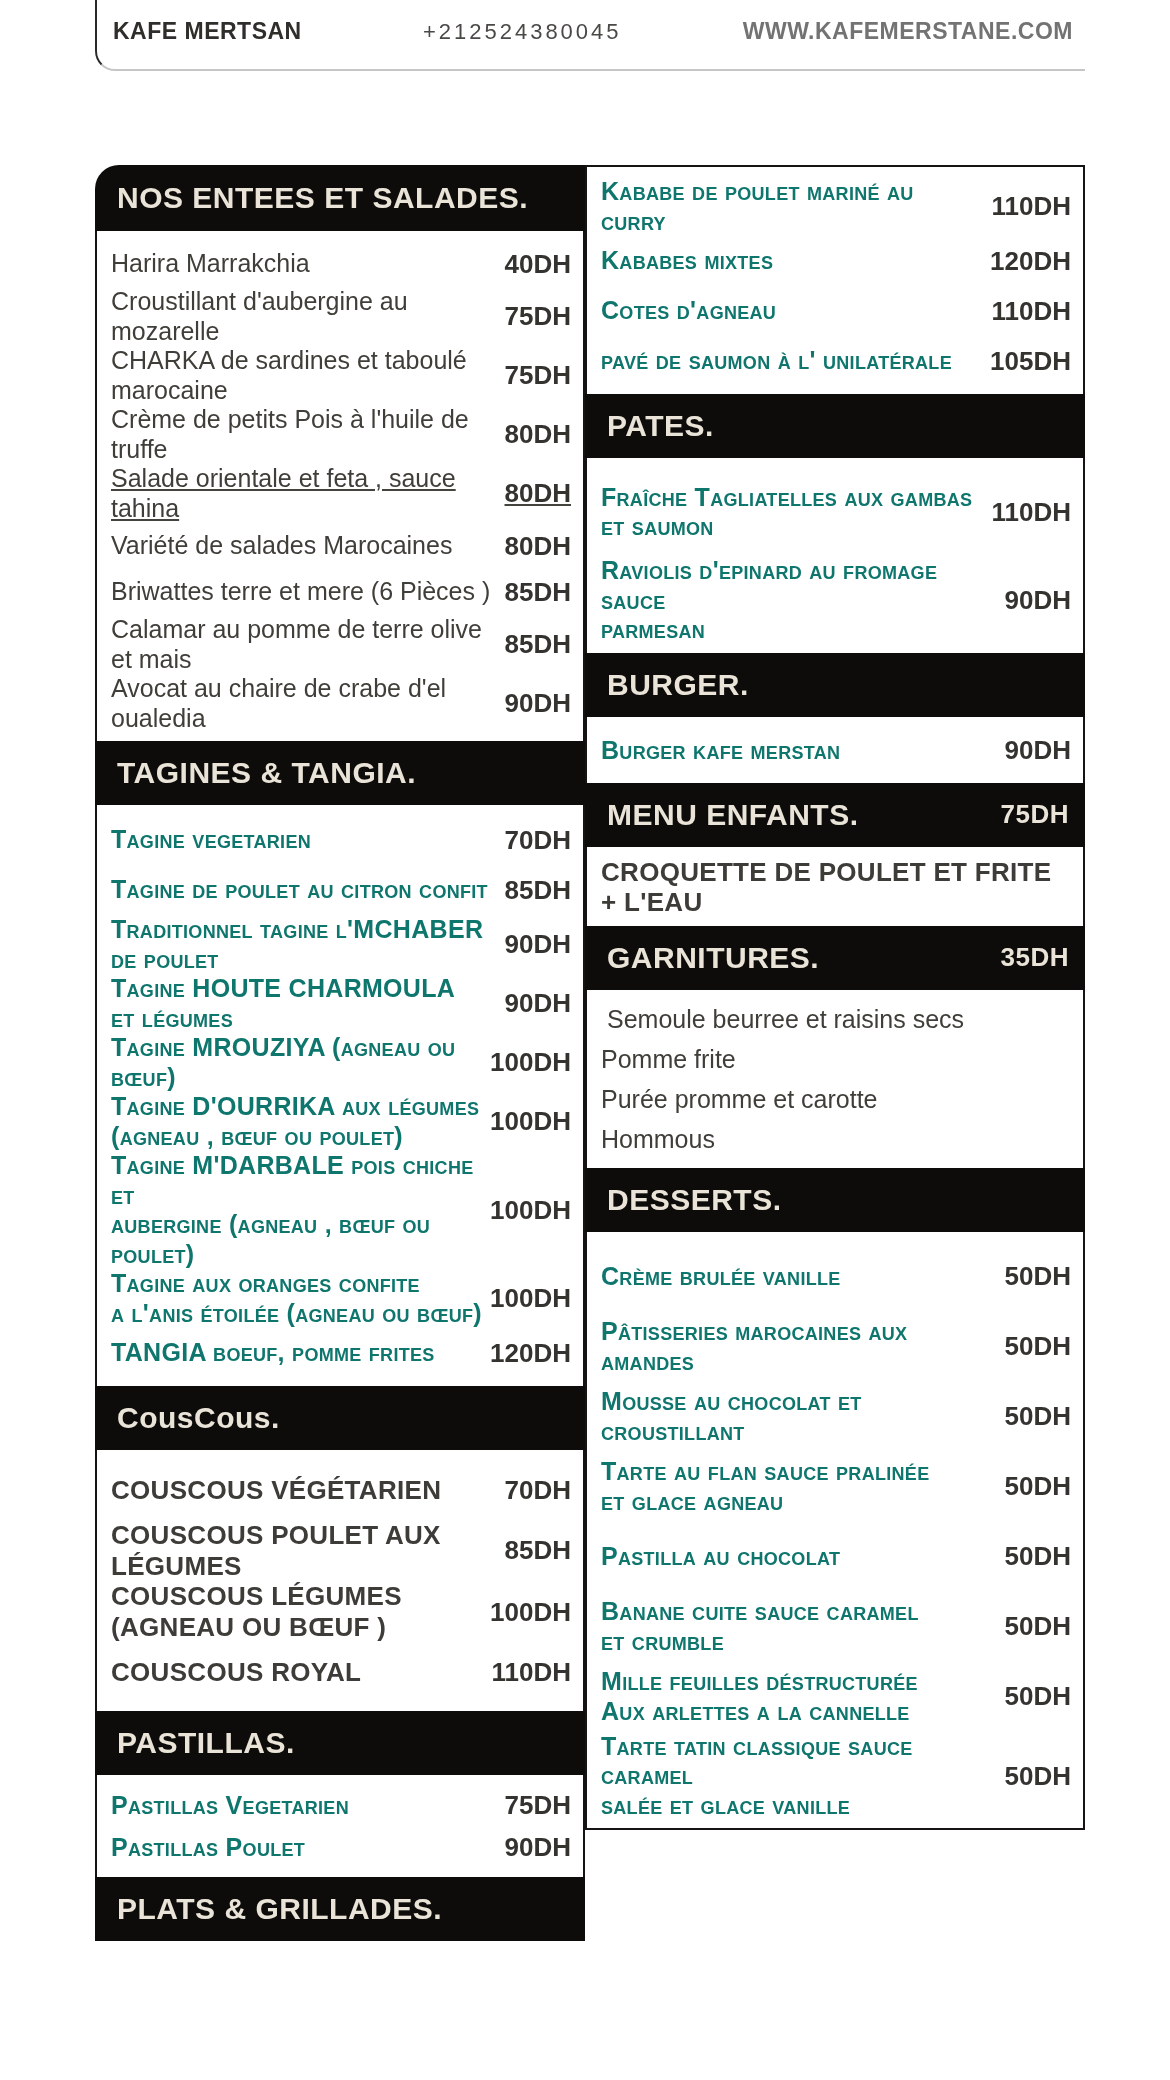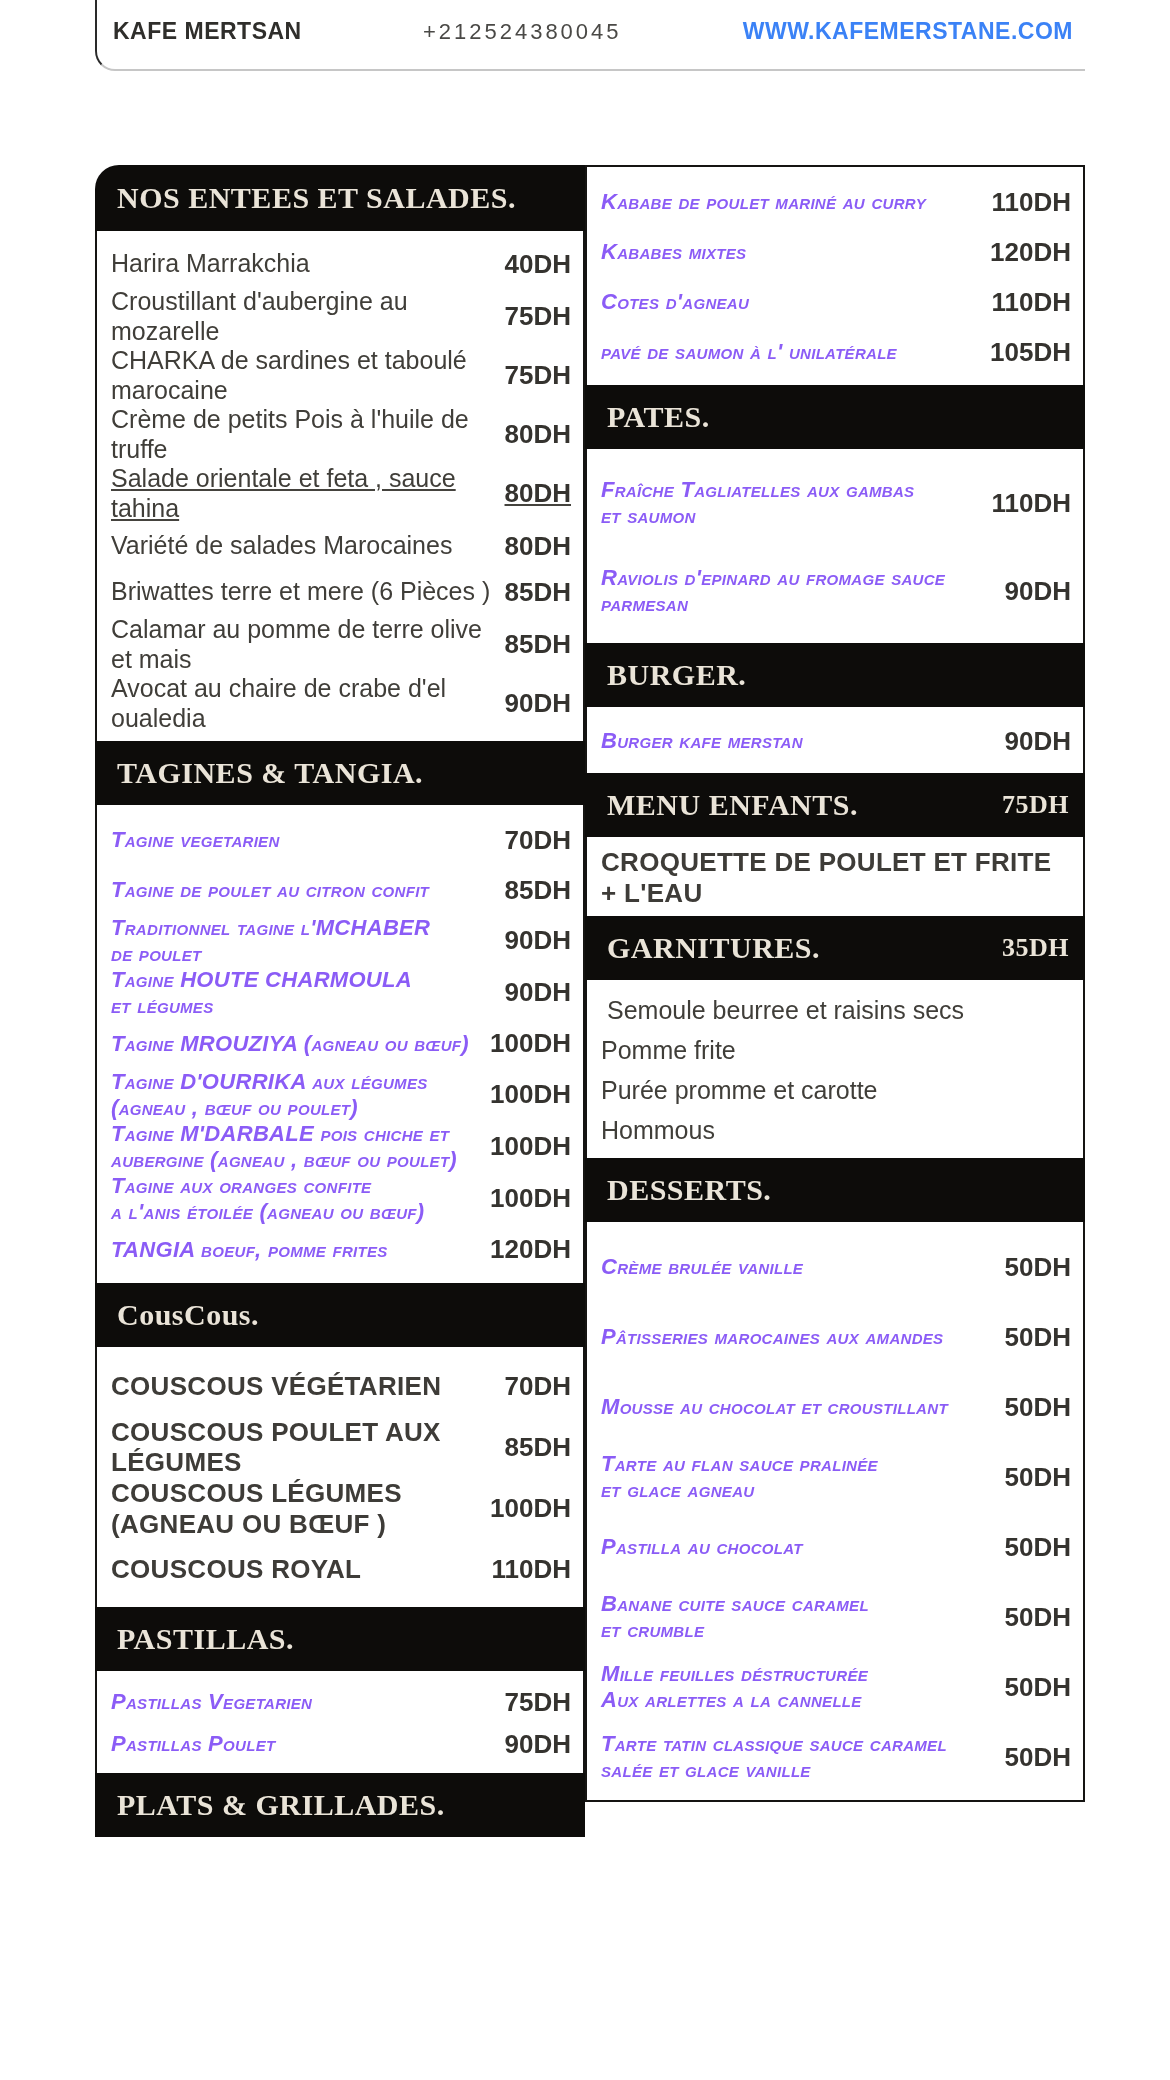--- a/index.html
+++ b/index.html
@@ -23,21 +23,20 @@
   .sec-header{
     background:#0d0c0a;
     color:#eae4d8;
     display:flex;justify-content:space-between;align-items:center;
     padding:0 16px 0 22px;
     height:64px;
     font-weight:800;
     font-size:30px;
     letter-spacing:.5px;
     white-space:nowrap;
-    font-family:Liberation Serif, serif;
   }
   .sec-header.first-left{border-top-left-radius:24px;height:66px;}
   .sec-header .sec-price{font-size:26px;font-weight:600;letter-spacing:.5px;}
 
   .sec-items{
     background:#ffffff;
     border-left:2px solid #151412;
     border-right:2px solid #151412;
     padding:10px 0 8px 0;
   }
@@ -50,36 +49,36 @@
     color:#45433e;
   }
   .item-name{line-height:1.18;}
   .item-name .l2{display:block;}
   .item-price{
     font-weight:700;color:#35332f;font-size:26px;
     white-space:nowrap;margin-left:8px;flex:none;
   }
 
   .style-plain  .item-name{font-size:25px;font-weight:500;color:#403e39;}
-  .style-smallcaps .item-name{font-variant:small-caps;font-size:22px;font-weight:600;letter-spacing:.3px;color:#8b5cf6;font-style:italic;}
+  .style-smallcaps .item-name{font-variant:small-caps;font-size:25px;font-weight:600;letter-spacing:.3px;color:#0f766e;}
   .style-caps   .item-name{font-size:26px;font-weight:600;letter-spacing:.3px;color:#3e3c38;}
 
   .footer{
     position:relative;
     margin:0 0 0 95px;width:990px;
     display:flex;justify-content:space-between;align-items:baseline;
     padding:18px 12px 24px 16px;
     box-sizing:border-box;
     border-left:2px solid #2a2a2a;
     border-bottom:2px solid #c6c6c6;
     border-bottom-left-radius:20px;
   }
   .footer .f-name{font-weight:700;font-size:23px;letter-spacing:.5px;color:#2f2e2b;}
   .footer .f-phone{font-size:22px;letter-spacing:3px;color:#4a4946;font-weight:500;}
-  .footer .f-site{font-weight:700;font-size:23px;letter-spacing:.5px;color:#3b82f6;}
+  .footer .f-site{font-weight:700;font-size:23px;letter-spacing:.5px;color:#737373;}
 </style>
 </head>
 <body>
 
 <div class="page">
   <div class="menu">
     <div class="col col-left" id="col-left">
         <div class="sec-header first-left">
           <span>NOS ENTEES ET SALADES.</span>
         </div>

